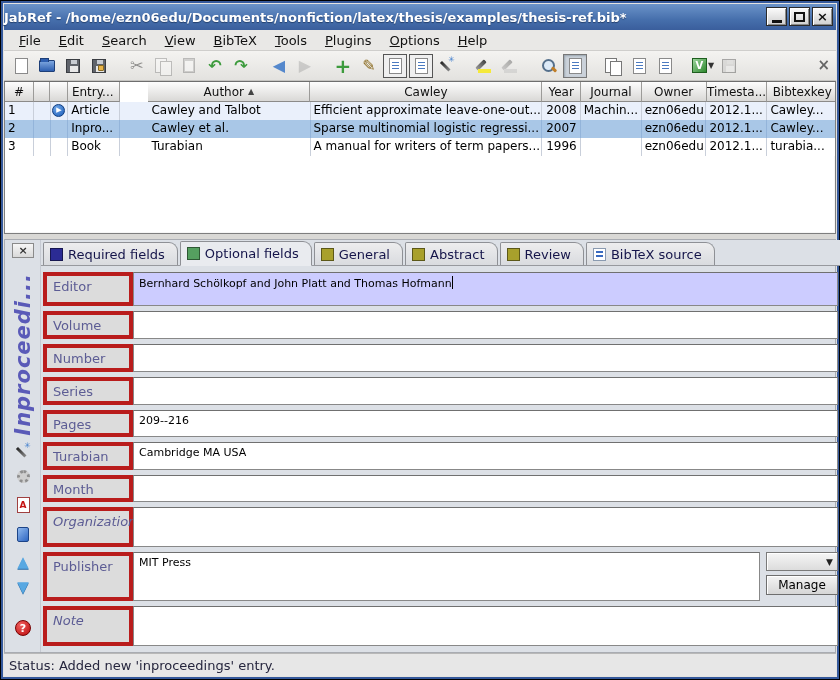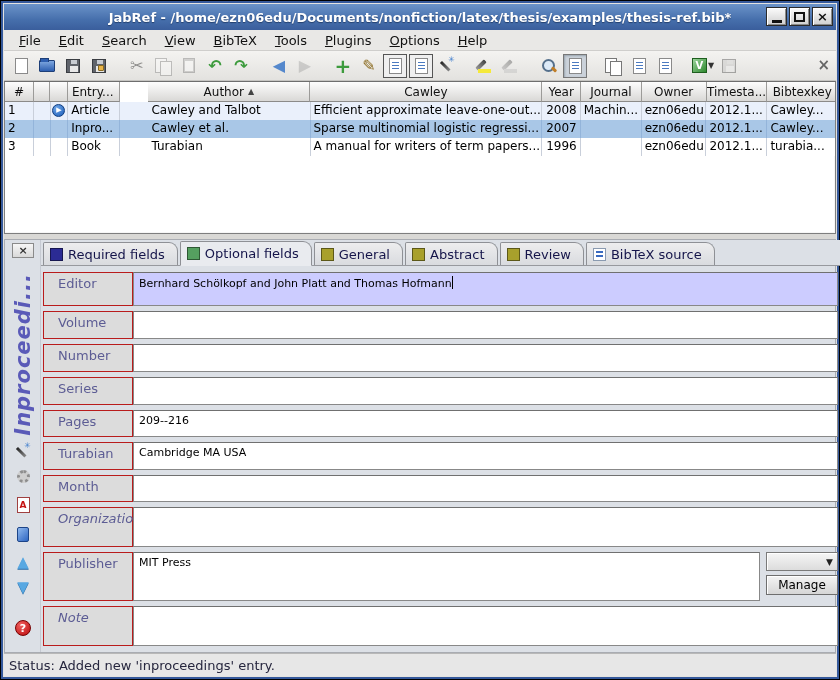--- a/index.html
+++ b/index.html
@@ -3,21 +3,21 @@
 <meta charset="utf-8">
 <style>
   * { margin:0; padding:0; box-sizing:border-box; }
   html,body { width:840px; height:680px; overflow:hidden; background:#000;
     font-family:"DejaVu Sans","Liberation Sans",sans-serif; }
   .window { position:absolute; inset:0; border:1px solid #000; background:#E4E3E0;
     outline:none; box-shadow:inset 0 0 0 2px #35599B; padding:3px;
     display:flex; flex-direction:column; }
   
   .titlebar { height:26px; background:linear-gradient(#6B93C9,#466FAC 60%,#3A5E9C);
-    display:flex; align-items:center; justify-content:center; position:relative; flex:0 0 auto; }
+    display:flex; align-items:center; position:relative; flex:0 0 auto; }
   .titlebar .title { color:#fff; font-weight:bold; font-size:13px; text-shadow:0 1px 1px #24406E; }
   .winbtns { position:absolute; right:3px; top:3px; display:flex; gap:2px; }
   .winbtn { width:21px; height:19px; background:linear-gradient(#FBFBFB,#CFCFCF);
     border:1px solid #2B2B2B; box-shadow:inset 1px 1px 0 #fff, inset -1px -1px 0 #8a8a8a;
     display:flex; align-items:center; justify-content:center; font-size:13px; font-weight:bold; color:#111; }
   .winbtn .minbar { width:10px; height:3px; background:#111; margin-top:9px; }
   .winbtn .maxbox { width:11px; height:10px; border:2px solid #111; }
   
   .menubar { height:21px; display:flex; align-items:center; gap:0; background:#E9E8E6;
     border-bottom:1px solid #CFCECC; padding-left:6px; flex:0 0 auto; }
@@ -128,22 +128,22 @@
     background:linear-gradient(#EDEDEE,#D9DBDF); border:1px solid #8E9095; border-bottom:none;
     border-radius:2px 9px 0 0; font-size:13px; color:#15154A; white-space:nowrap; }
   .etab.active { background:#E9EBEF; height:25px; border-bottom:1px solid #E9EBEF; margin-bottom:-1px; }
   .swatch { width:13px; height:13px; border:1px solid rgba(0,0,0,.45); }
   .sw-req { background:#2B2B94; } .sw-opt { background:#55A060; } .sw-olive { background:#A8A02C; }
   .srcicon { width:13px; height:13px; background:#fff; border:1px solid #8A9AB0; position:relative; }
   .srcicon::before { content:""; position:absolute; left:2px; right:2px; top:2px; height:8px;
     background:repeating-linear-gradient(#3A6AC0 0 2px, transparent 2px 4px); }
   .eform { flex:1 1 auto; padding:6px 2px 0 2px; overflow:hidden; }
   .frow { display:flex; margin-bottom:5px; }
-  .flabel { width:90px; flex:0 0 auto; background:#DCDCDC; border:1px solid #b91c1c;
-    font-size:13px; color:#5C5C94; padding:3px 0 0 14px; }
+  .flabel { width:90px; flex:0 0 auto; background:#DCDCDC; border:4px solid #b91c1c;
+    font-size:13px; color:#5C5C94; padding:3px 0 0 6px; }
   .finput { flex:1 1 auto; background:#fff; border:1px solid #888; border-top-color:#707070;
     font-size:11px; color:#000; padding:3px 0 0 5px; white-space:nowrap; overflow:hidden; }
   .finput.focused { background:#CCCCFF; }
   .cursor { display:inline-block; width:1px; height:13px; background:#000; vertical-align:-2px; }
   .h34{height:34px;} .h28{height:28px;} .h27{height:27px;} .h32{height:40px;font-style:italic;} .h49{height:49px;}
   .pubrow .finput { flex:0 0 auto; width:627px; }
   .pubside { width:72px; margin-left:6px; display:flex; flex-direction:column; }
   .combo { height:19px; background:linear-gradient(#F6F6F6,#DCDCDC); border:1px solid #7A7A7A;
     box-shadow:inset 1px 1px 0 #fff; display:flex; align-items:center; justify-content:flex-end;
     padding-right:4px; font-size:9px; color:#222; }

